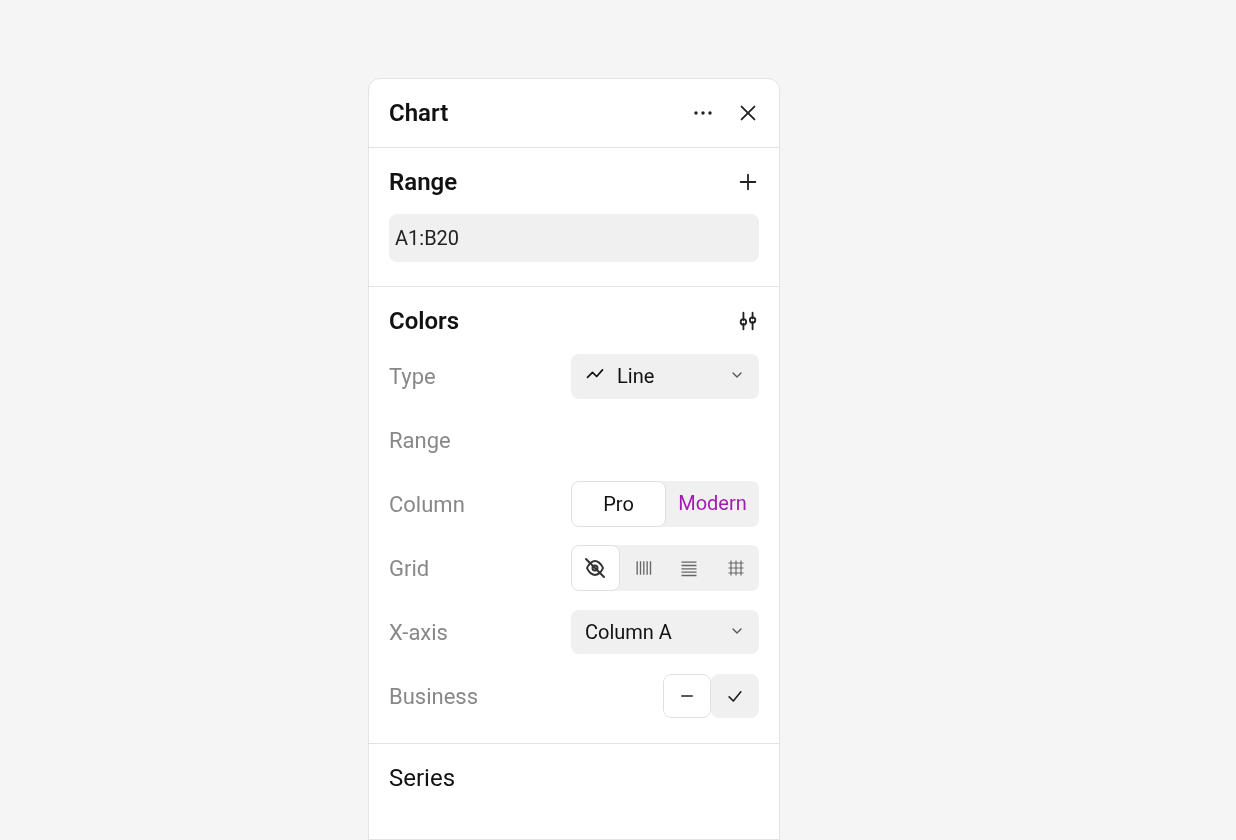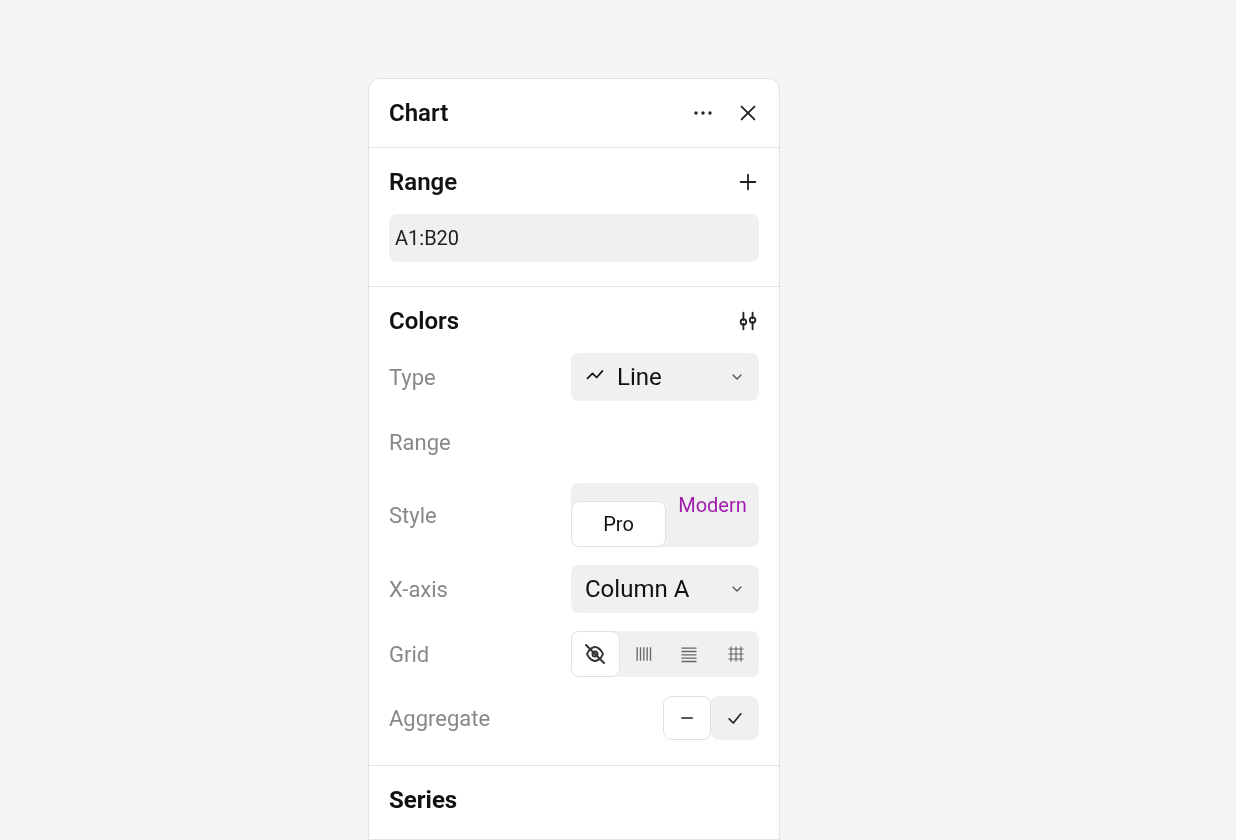--- a/index.html
+++ b/index.html
@@ -82,21 +82,21 @@
     justify-content: flex-end;
   }
   .select {
     flex: 1;
     background: #f0f0f0;
     border-radius: 8px;
     padding: 10px 14px;
     display: flex;
     align-items: center;
     justify-content: space-between;
-    font-size: 24px;
+    font-size: 20px;
     color: #111;
     cursor: pointer;
     gap: 10px;
   }
   .select-left {
     display: flex;
     align-items: center;
     gap: 12px;
   }
   .swatches {
@@ -123,21 +123,20 @@
     padding: 10px 0;
     font-size: 20px;
     color: #a21caf;
     cursor: pointer;
     border-radius: 8px;
   }
   .toggle-btn.active {
     background: #fff;
     color: #111;
     border: 1px solid #e0e0e0;
-    margin-top: 18px;
   }
   .grid-group {
     flex: 1;
     display: flex;
     background: #f0f0f0;
     border-radius: 8px;
     overflow: hidden;
   }
   .grid-btn {
     flex: 1;
@@ -176,21 +175,21 @@
   }
   .agg-btn.unselected {
     background: #f0f0f0;
     border-radius: 8px;
   }
   .series-section {
     padding: 20px 20px 0 20px;
   }
   .series-title {
     font-size: 24px;
-    font-weight: 700;
+    font-weight: 400;
     color: #111;
   }
 </style>
 </head>
 <body>
 
 <div class="panel">
   <div class="header">
     <div class="header-title">Chart</div>
     <div class="header-icons">
@@ -250,36 +249,24 @@
             </svg>
         </span>
       </div>
     </div>
 
     <div class="row">
       <div class="row-label">Range</div>
     </div>
 
     <div class="row">
-      <div class="row-label">Style</div>
+      <div class="row-label">Column</div>
       <div class="toggle-group">
         <div class="toggle-btn active">Pro</div>
         <div class="toggle-btn">Modern</div>
-      </div>
-    </div>
-
-    <div class="row">
-      <div class="row-label">X-axis</div>
-      <div class="select">
-        <span>Column A</span>
-        <span>
-          <svg width="16" height="16" viewBox="0 0 24 24" fill="none">
-              <path d="M6 9 L12 15 L18 9" stroke="#555" stroke-width="2" stroke-linecap="round" stroke-linejoin="round"></path>
-            </svg>
-        </span>
       </div>
     </div>
 
     <div class="row">
       <div class="row-label">Grid</div>
       <div class="grid-group">
         <div class="grid-btn active">
           <svg width="24" height="24" viewBox="0 0 24 24" fill="none">
               <path d="M3 3 L21 21" stroke="#333" stroke-width="2" stroke-linecap="round"></path>
               <path d="M4 12c2-5 6-7 8-7s6 2 8 7c-2 5-6 7-8 7s-6-2-8-7z" stroke="#333" stroke-width="2" fill="none"></path>
@@ -298,21 +285,33 @@
         </div>
         <div class="grid-btn">
           <svg width="20" height="20" viewBox="0 0 24 24" fill="none">
               <path d="M3 6 H21 M3 12 H21 M3 18 H21 M6 3 V21 M12 3 V21 M18 3 V21" stroke="#666" stroke-width="1.4"></path>
             </svg>
         </div>
       </div>
     </div>
 
     <div class="row">
-      <div class="row-label">Aggregate</div>
+      <div class="row-label">X-axis</div>
+      <div class="select">
+        <span>Column A</span>
+        <span>
+          <svg width="16" height="16" viewBox="0 0 24 24" fill="none">
+              <path d="M6 9 L12 15 L18 9" stroke="#555" stroke-width="2" stroke-linecap="round" stroke-linejoin="round"></path>
+            </svg>
+        </span>
+      </div>
+    </div>
+
+    <div class="row">
+      <div class="row-label">Business</div>
       <div class="row-control">
         <div class="agg-group">
           <div class="agg-btn selected">
             <svg width="18" height="18" viewBox="0 0 24 24" fill="none">
                 <path d="M5 12 H19" stroke="#222" stroke-width="2" stroke-linecap="round"></path>
               </svg>
           </div>
           <div class="agg-btn unselected">
             <svg width="20" height="20" viewBox="0 0 24 24" fill="none">
                 <path d="M5 13 L10 18 L19 7" stroke="#222" stroke-width="2" stroke-linecap="round" stroke-linejoin="round"></path>

